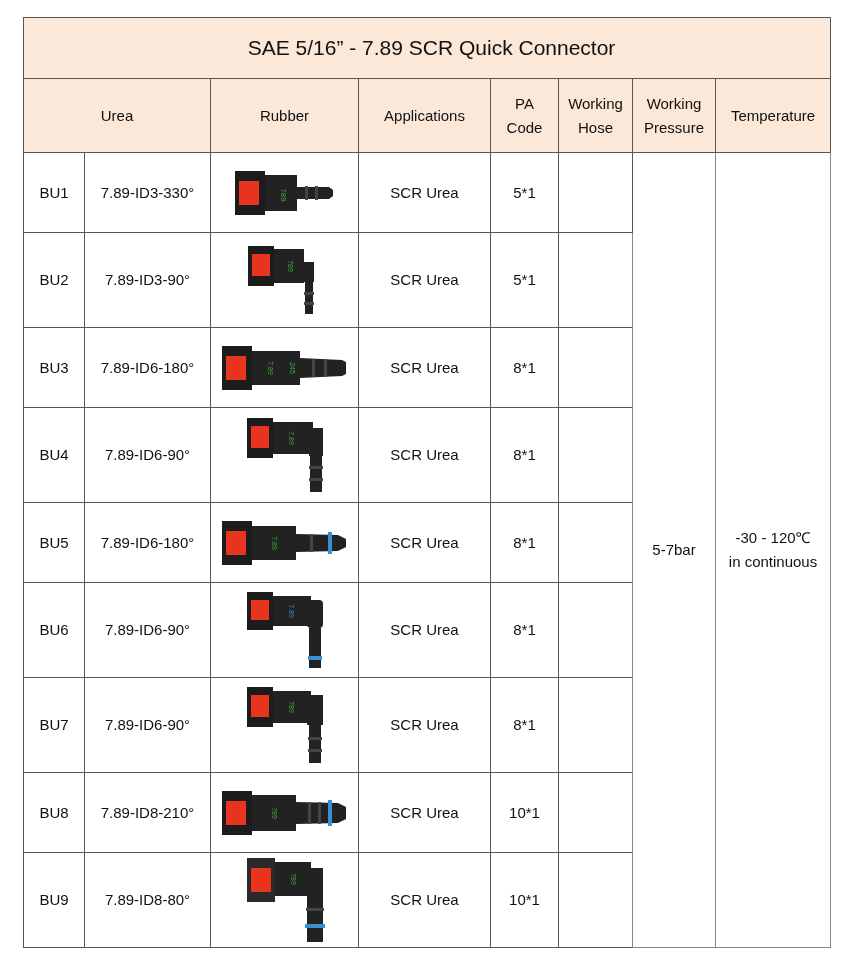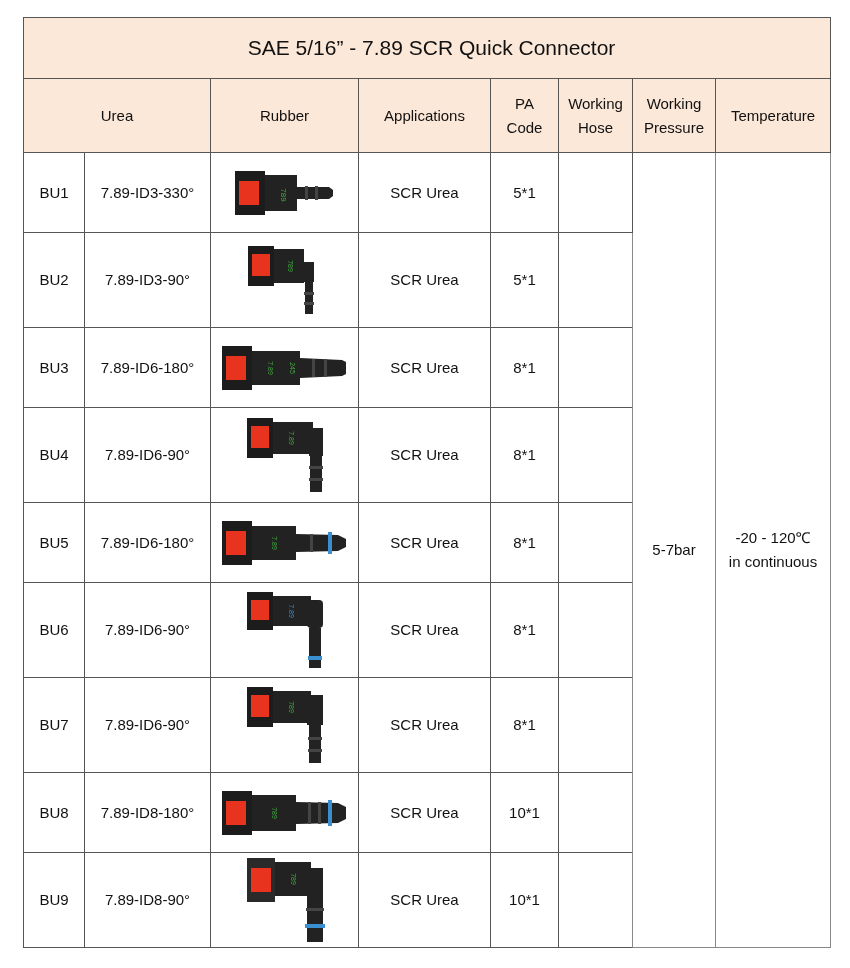--- a/index.html
+++ b/index.html
@@ -55,21 +55,21 @@
         <polygon points="72,22 104,22 108,25 108,31 104,34 72,34" fill="#222"></polygon>
         <rect x="80" y="21" width="3" height="14" fill="#444"></rect>
               <rect x="90" y="21" width="3" height="14" fill="#444"></rect>
       </svg>
           </div>
         </td>
     <td>SCR Urea</td>
     <td>5*1</td>
     <td></td>
     <td rowspan="9" class="span-cell">5-7bar</td>
-    <td rowspan="9" class="span-cell"><span>-20 - 120℃</span><br><span>in continuous</span></td>
+    <td rowspan="9" class="span-cell"><span>-30 - 120℃</span><br><span>in continuous</span></td>
   </tr>
 
   <tr class="r95">
     <td>BU2</td>
     <td>7.89-ID3-90°</td>
     <td>
           <div class="pic">
       <svg width="90" height="80" viewBox="0 0 90 80">
         <rect x="8" y="6" width="26" height="40" fill="#1c1c1c"></rect>
         <rect x="12" y="14" width="18" height="22" fill="#e8331f"></rect>
@@ -190,21 +190,21 @@
       </svg>
           </div>
         </td>
     <td>SCR Urea</td>
     <td>8*1</td>
     <td></td>
   </tr>
 
   <tr class="r80">
     <td>BU8</td>
-    <td>7.89-ID8-180°</td>
+    <td>7.89-ID8-210°</td>
     <td>
           <div class="pic">
       <svg width="130" height="52" viewBox="0 0 130 52">
         <rect x="2" y="4" width="30" height="44" fill="#1c1c1c"></rect>
         <rect x="6" y="14" width="20" height="24" fill="#e8331f"></rect>
         <rect x="32" y="8" width="44" height="36" fill="#222"></rect>
         <text x="52" y="26" font-size="7" fill="#3fae3f" transform="rotate(90 52 26)" text-anchor="middle">789</text>
         <polygon points="76,15 118,16 126,20 126,32 118,36 76,37" fill="#222"></polygon>
         <rect x="88" y="15" width="3" height="22" fill="#444"></rect>
               <rect x="98" y="15" width="3" height="22" fill="#444"></rect>
@@ -212,21 +212,21 @@
       </svg>
           </div>
         </td>
     <td>SCR Urea</td>
     <td>10*1</td>
     <td></td>
   </tr>
 
   <tr class="r95">
     <td>BU9</td>
-    <td>7.89-ID8-90°</td>
+    <td>7.89-ID8-80°</td>
     <td>
           <div class="pic">
       <svg width="100" height="88" viewBox="0 0 100 88">
         <rect x="12" y="2" width="28" height="44" fill="#2a2a2a"></rect>
         <rect x="16" y="12" width="20" height="24" fill="#e8331f"></rect>
         <rect x="40" y="6" width="36" height="34" fill="#222"></rect>
         <text x="56" y="23" font-size="7" fill="#3fae3f" transform="rotate(90 56 23)" text-anchor="middle">789</text>
         <rect x="72" y="12" width="16" height="30" fill="#222"></rect>
         <rect x="72" y="42" width="16" height="44" fill="#222"></rect>
         <rect x="71" y="52" width="18" height="3" fill="#444"></rect>

